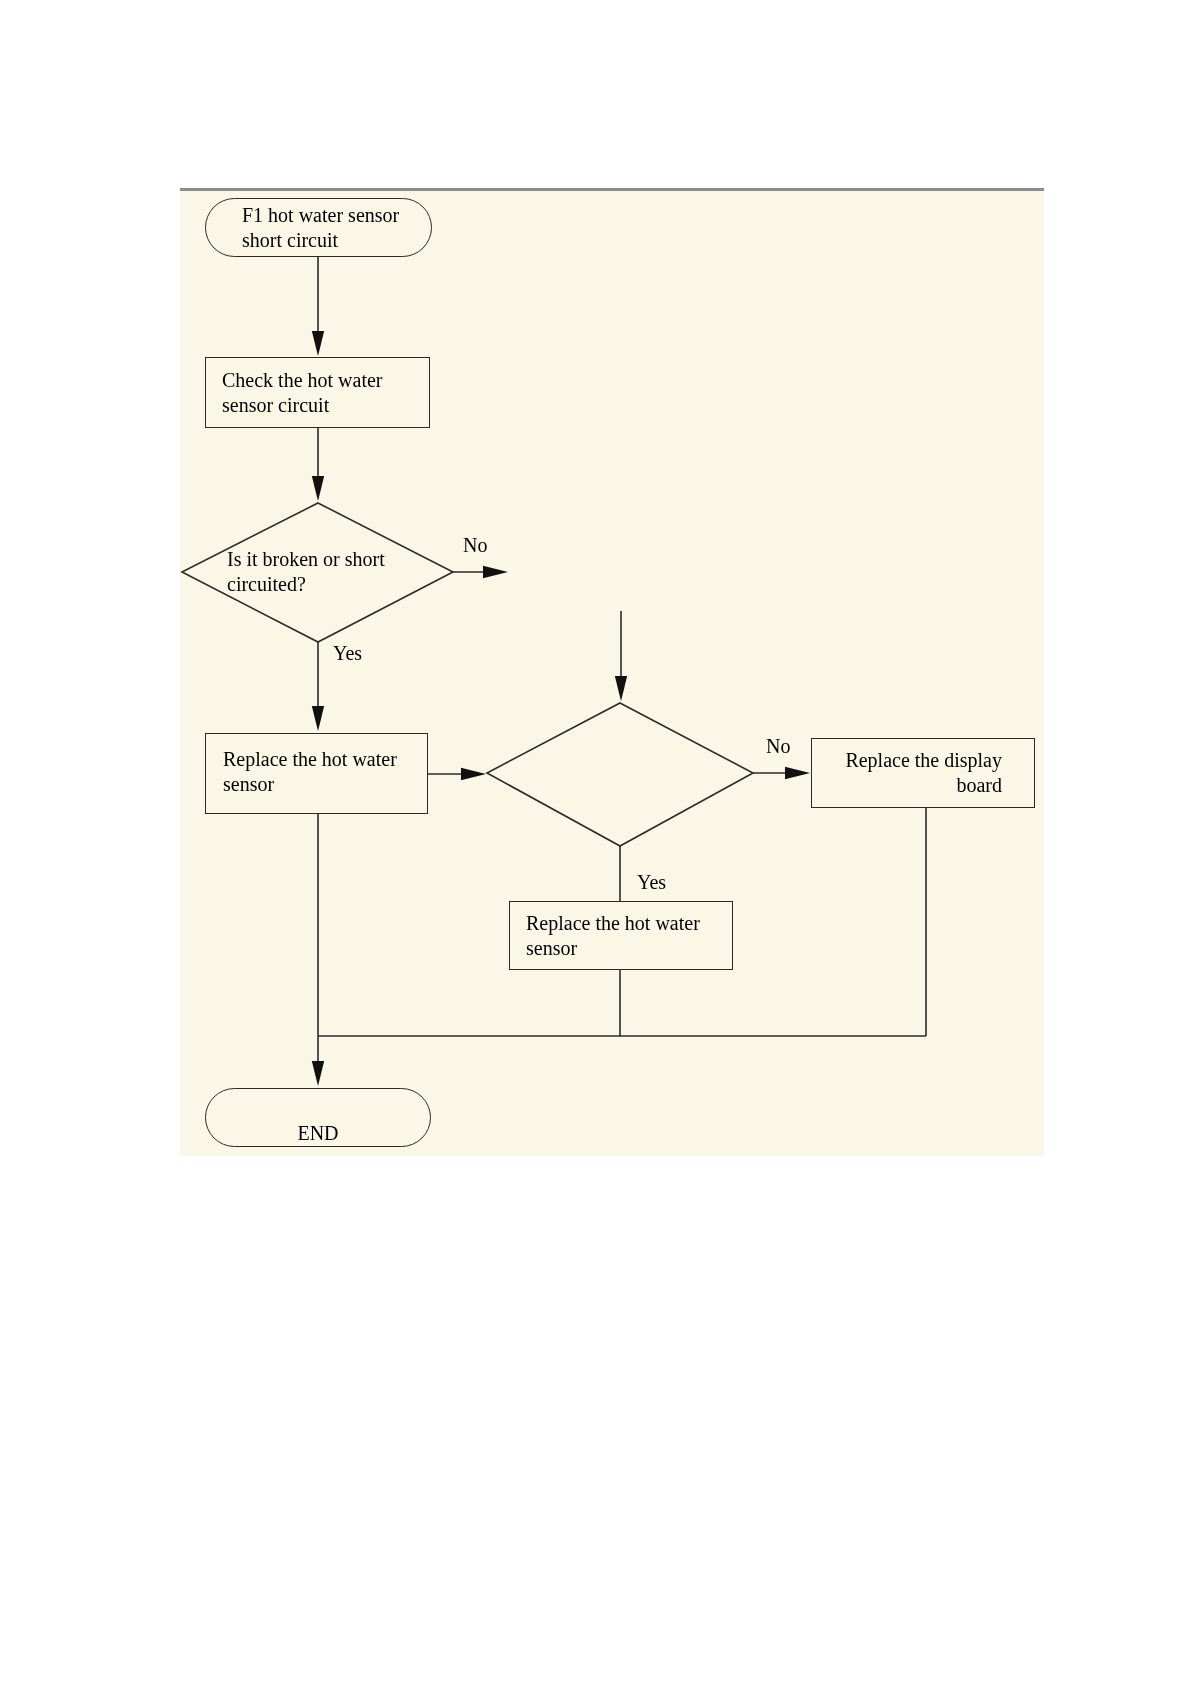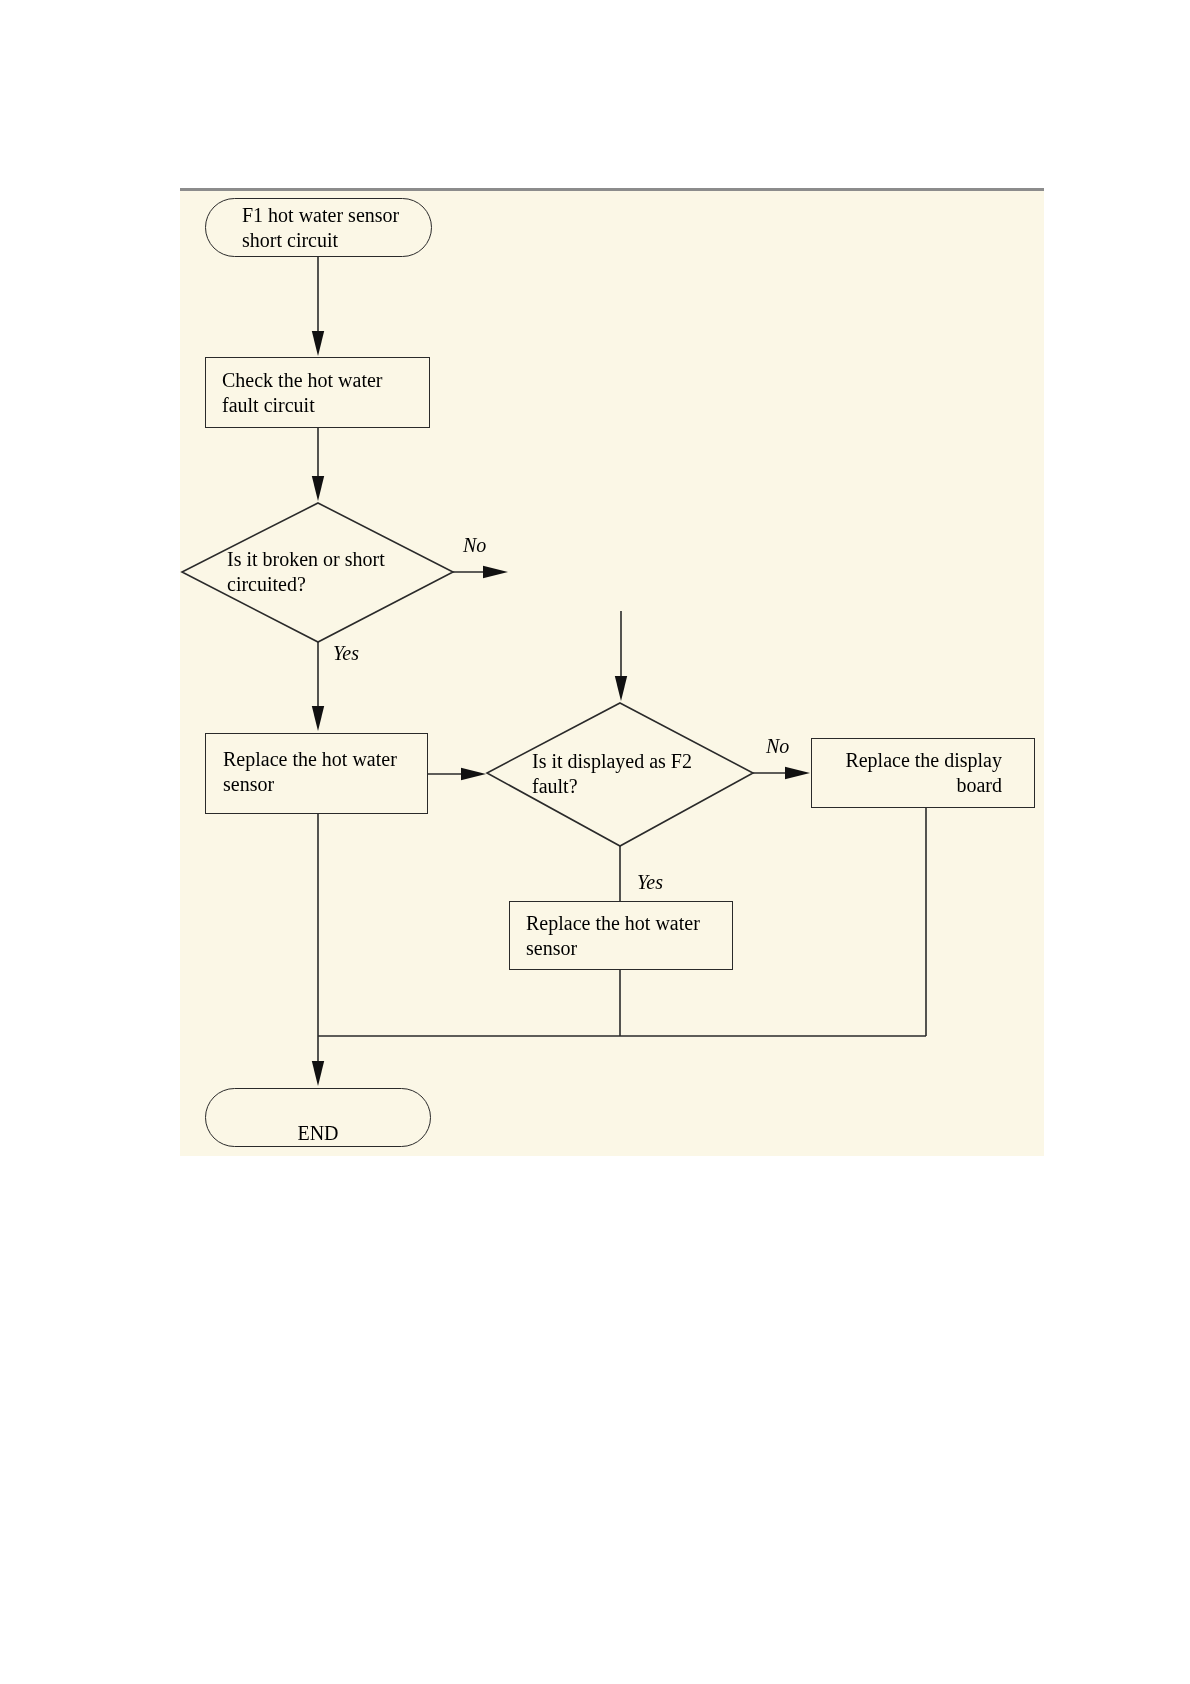--- a/index.html
+++ b/index.html
@@ -30,21 +30,21 @@
 
   .node {
     position: absolute;
     border: 1.6px solid #2a2a2a;
     background: #fbf7e6;
     font-size: 20px;
     line-height: 25px;
   }
   .stadium { border-radius: 30px; }
   .node-text { position: absolute; font-size: 20px; line-height: 25px; font-family: Liberation Serif, serif; }
-  .edge-label { position: absolute; font-size: 20px; line-height: 22px; font-style: italic; }
+  .edge-label { position: absolute; font-size: 20px; line-height: 22px; }
   .center { display: flex; align-items: flex-end; justify-content: center; }
 </style>
 </head>
 <body>
 
 <div class="page">
 
   <div class="top-divider"></div>
   <div class="panel"></div>
 
@@ -78,31 +78,30 @@
       <polygon points="785,722.8 785,735.2 810,729"></polygon>
       <polygon points="311.8,1017 324.2,1017 318,1042"></polygon>
     </g>
   </svg>
 
   <div class="node stadium" style="left:205px; top:154px; width:227px; height:59px;">
     <div style="padding:4px 0 0 36px; width:211px;">F1 hot water sensor short circuit</div>
   </div>
 
   <div class="node" style="left:205px; top:313px; width:225px; height:71px;">
-    <div style="padding:10px 0 0 16px; width:206px;">Check the hot water fault circuit</div>
+    <div style="padding:10px 0 0 16px; width:206px;">Check the hot water sensor circuit</div>
   </div>
 
   <div class="node-text" style="left:227px; top:503px; width:200px;">Is it broken or short circuited?</div>
 
 
   <div class="node" style="left:205px; top:689px; width:223px; height:81px;">
     <div style="padding:13px 0 0 17px; width:205px;">Replace the hot water sensor</div>
   </div>
 
-  <div class="node-text" style="left:532px; top:705px; width:200px;">Is it displayed as F2 fault?</div>
 
   <div class="node" style="left:811px; top:694px; width:224px; height:70px;text-align:right;">
     <div style="padding:9px 0 0 16px; width:190px;">Replace the display board</div>
   </div>
 
   <div class="node" style="left:509px; top:857px; width:224px; height:69px;">
     <div style="padding:9px 0 0 16px; width:205px;">Replace the hot water sensor</div>
   </div>
 
   <div class="node stadium center" style="left:205px; top:1044px; width:226px; height:59px;">

